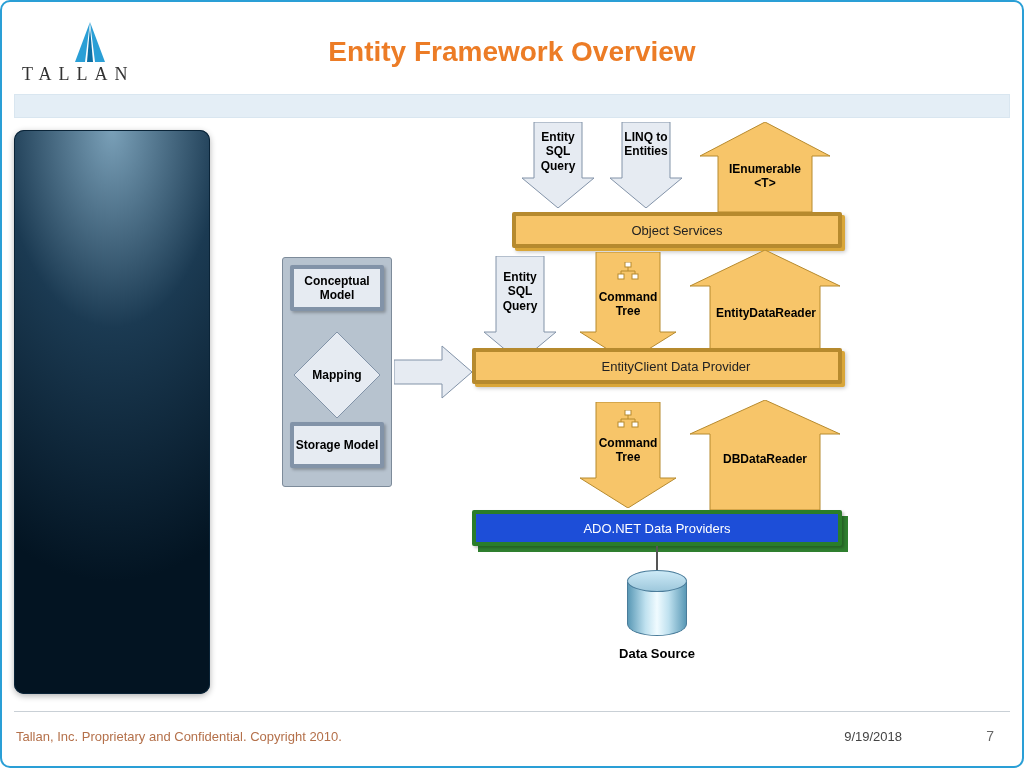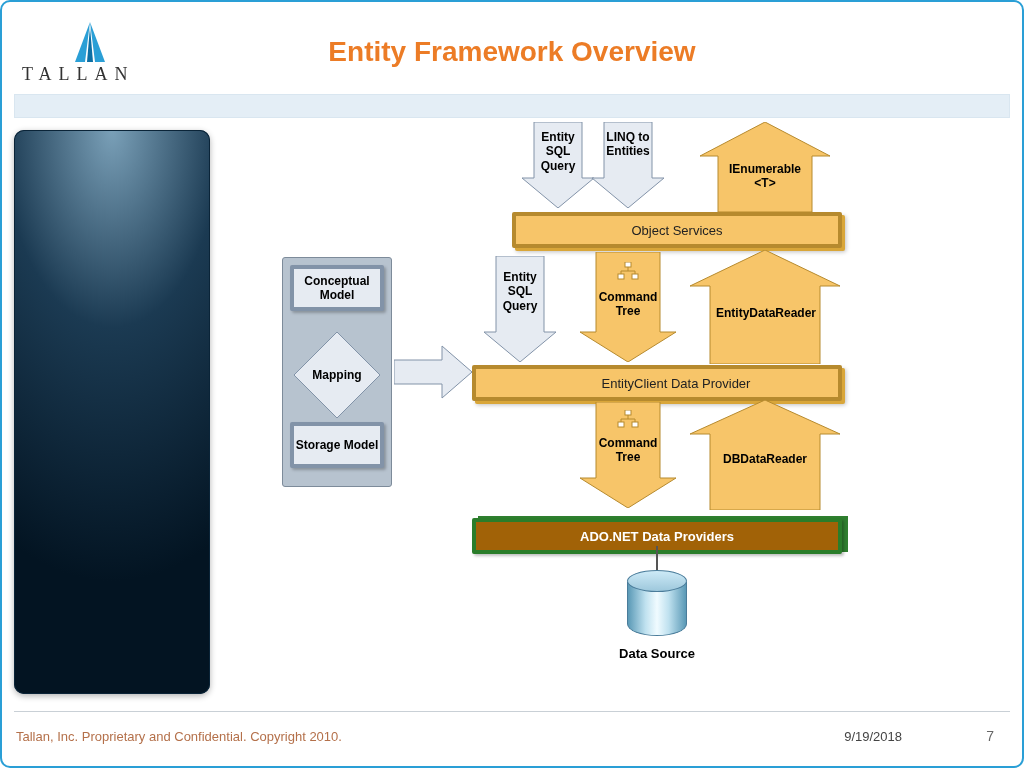--- a/index.html
+++ b/index.html
@@ -55,21 +55,21 @@
   .canvas * { position: absolute; }
 
   .blk {
     border: 4px solid #c2410c; border-radius: 2px;
     display: flex; align-items: center; justify-content: center;
     text-align: center; font-size: 13px; color: #222;
     box-shadow: 2px 2px 3px rgba(0,0,0,.25);
   }
   .blk-blue { background: #e6ebf2; border-color: #8293a8; }
   .blk-orange { background: #f7c569; border-color: #b68a2e; }
-  .blk-green { background: #a16207; border-color: #2a7d2a; color: #fff; font-weight: 700; margin-top: 8px; }
+  .blk-green { background: #1d4ed8; border-color: #2a7d2a; color: #fff; font-weight: 400; }
   .blk-green-shadow { background: #2f7f2f; border-color: #2a6f2a; }
   .box-group { background: #b7c3cf; border: 1px solid #7d8b9a; border-radius: 3px; }
 
   .lbl { font-size: 12px; line-height: 1.2; text-align: center; color: #000000; font-weight: bold; }
   .arrow svg { width: 100%; height: 100%; display: block; }
   .cyl-top { border: 1px solid #4a7c9a; border-radius: 50%; background: linear-gradient(#cdeaf7,#9ec8dc); }
   .cyl-body { border: 1px solid #4a7c9a; border-top: none;
     background: linear-gradient(90deg,#5a99b6 0%, #bfe1ef 30%, #f0fbff 50%, #bfe1ef 70%, #5a99b6 100%);
   }
 </style>
@@ -115,21 +115,21 @@
           <polygon points="0,16 48,16 48,2 78,28 48,54 48,40 0,40" fill="#e6ebf2" stroke="#8293a8"></polygon>
         </svg>
     </div>
 
     <div style="left:290px; top:0px; width:72px; height:86px;" class="arrow">
       <svg viewBox="0 0 72 86">
           <polygon points="12,0 60,0 60,56 72,56 36,86 0,56 12,56" fill="#e6ebf2" stroke="#8293a8"></polygon>
         </svg>
       <div class="lbl" style="left:12px; top:8px; width:48px;">Entity SQL Query</div>
     </div>
-    <div style="left:360px; top:0px; width:72px; height:86px;" class="arrow">
+    <div style="left:378px; top:0px; width:72px; height:86px;" class="arrow">
       <svg viewBox="0 0 72 86">
           <polygon points="12,0 60,0 60,56 72,56 36,86 0,56 12,56" fill="#e6ebf2" stroke="#8293a8"></polygon>
         </svg>
       <div class="lbl" style="left:12px; top:8px; width:48px;">LINQ to Entities</div>
     </div>
     <div style="left:468px; top:0px; width:130px; height:90px;" class="arrow">
       <svg viewBox="0 0 130 90">
           <polygon points="65,0 130,34 112,34 112,90 18,90 18,34 0,34" fill="#f7c569" stroke="#b68a2e"></polygon>
         </svg>
       <div class="lbl" style="left:20px; top:40px; width:90px;">IEnumerable &lt;T&gt;</div>
@@ -162,21 +162,21 @@
       </div>
       <div class="lbl" style="left:10px; top:38px; width:76px;">Command Tree</div>
     </div>
     <div style="left:458px; top:128px; width:150px; height:114px;" class="arrow">
       <svg viewBox="0 0 150 114">
           <polygon points="75,0 150,36 130,36 130,114 20,114 20,36 0,36" fill="#f7c569" stroke="#b68a2e"></polygon>
         </svg>
       <div class="lbl" style="left:24px; top:56px; width:102px;text-align:right;">EntityDataReader</div>
     </div>
 
-    <div class="blk blk-orange" style="left:240px; top:243px; width:370px; height:36px; box-shadow:3px 3px 0 #d9a639, 4px 4px 4px rgba(0,0,0,.25);padding-left:38px;">
+    <div class="blk blk-orange" style="left:240px; top:226px; width:370px; height:36px; box-shadow:3px 3px 0 #d9a639, 4px 4px 4px rgba(0,0,0,.25);padding-left:38px;">
       <span>EntityClient Data Provider</span>
     </div>
 
     <div style="left:348px; top:280px; width:96px; height:106px;" class="arrow">
       <svg viewBox="0 0 96 106">
           <polygon points="16,0 80,0 80,76 96,76 48,106 0,76 16,76" fill="#f7c569" stroke="#b68a2e"></polygon>
         </svg>
       <div style="left:36px; top:8px; width:24px; height:18px;">
         <svg viewBox="0 0 24 18">
             <rect x="9" y="0" width="6" height="5" fill="#fff" stroke="#b68a2e"></rect>

